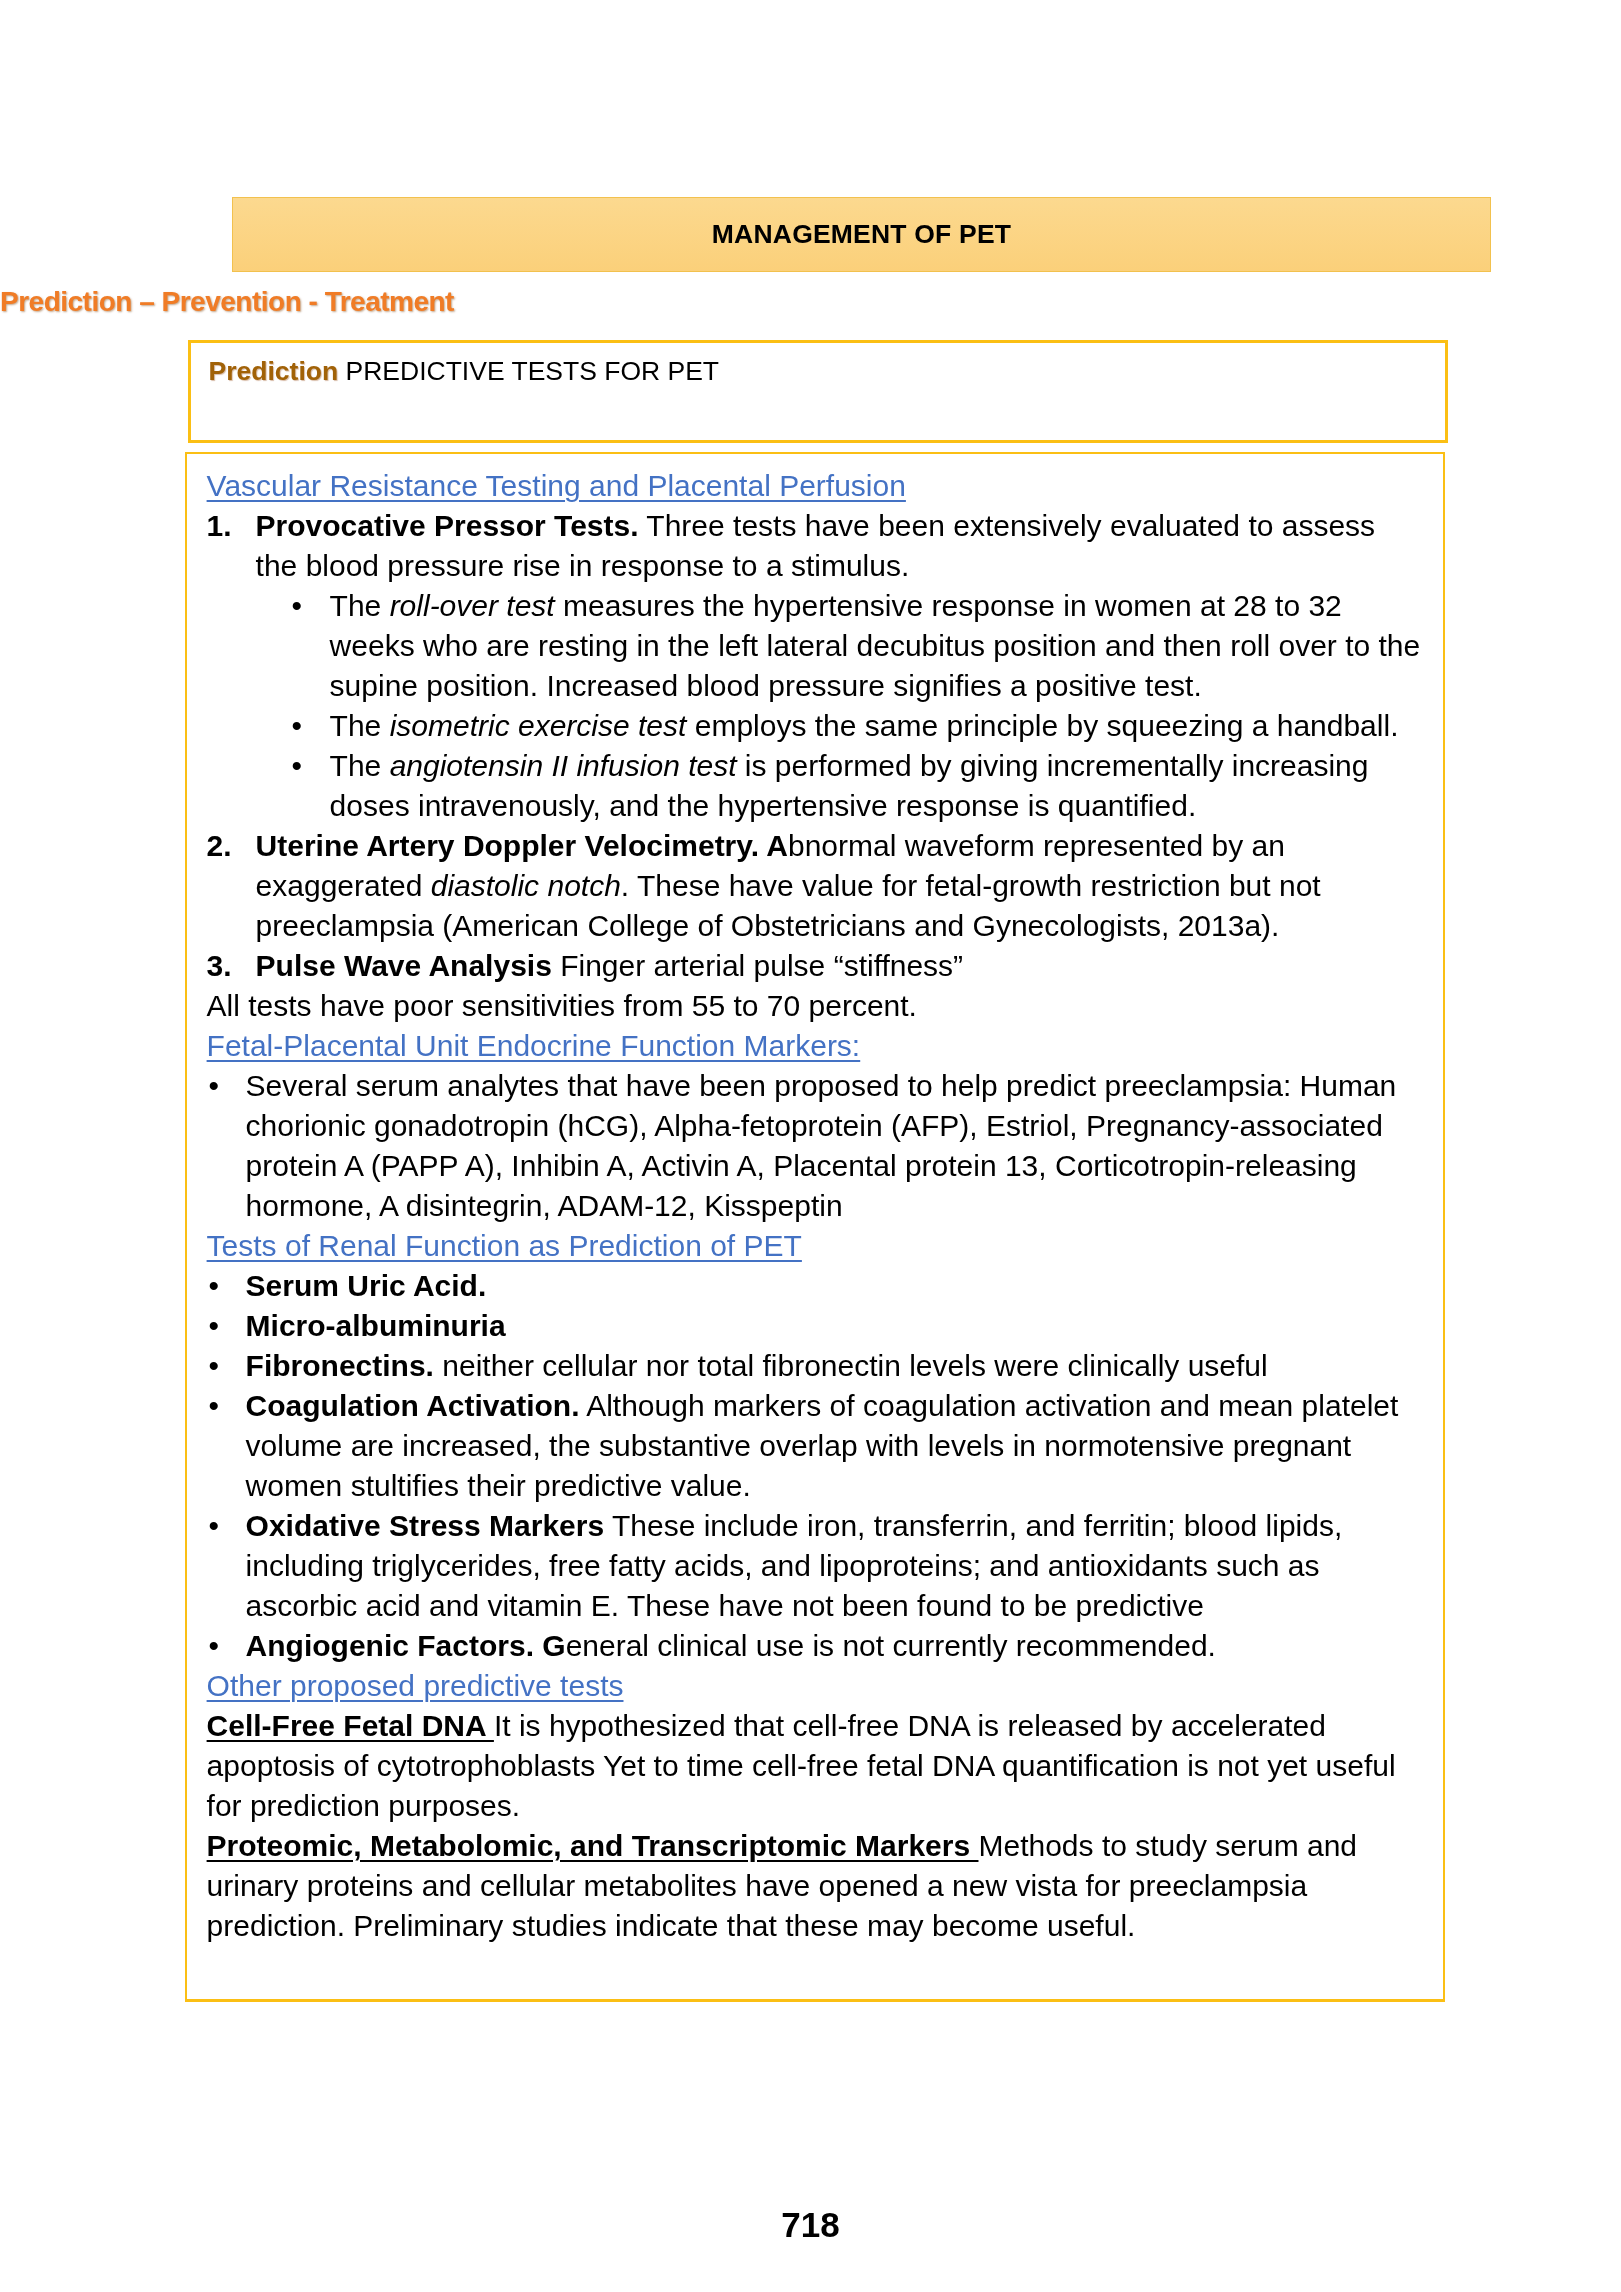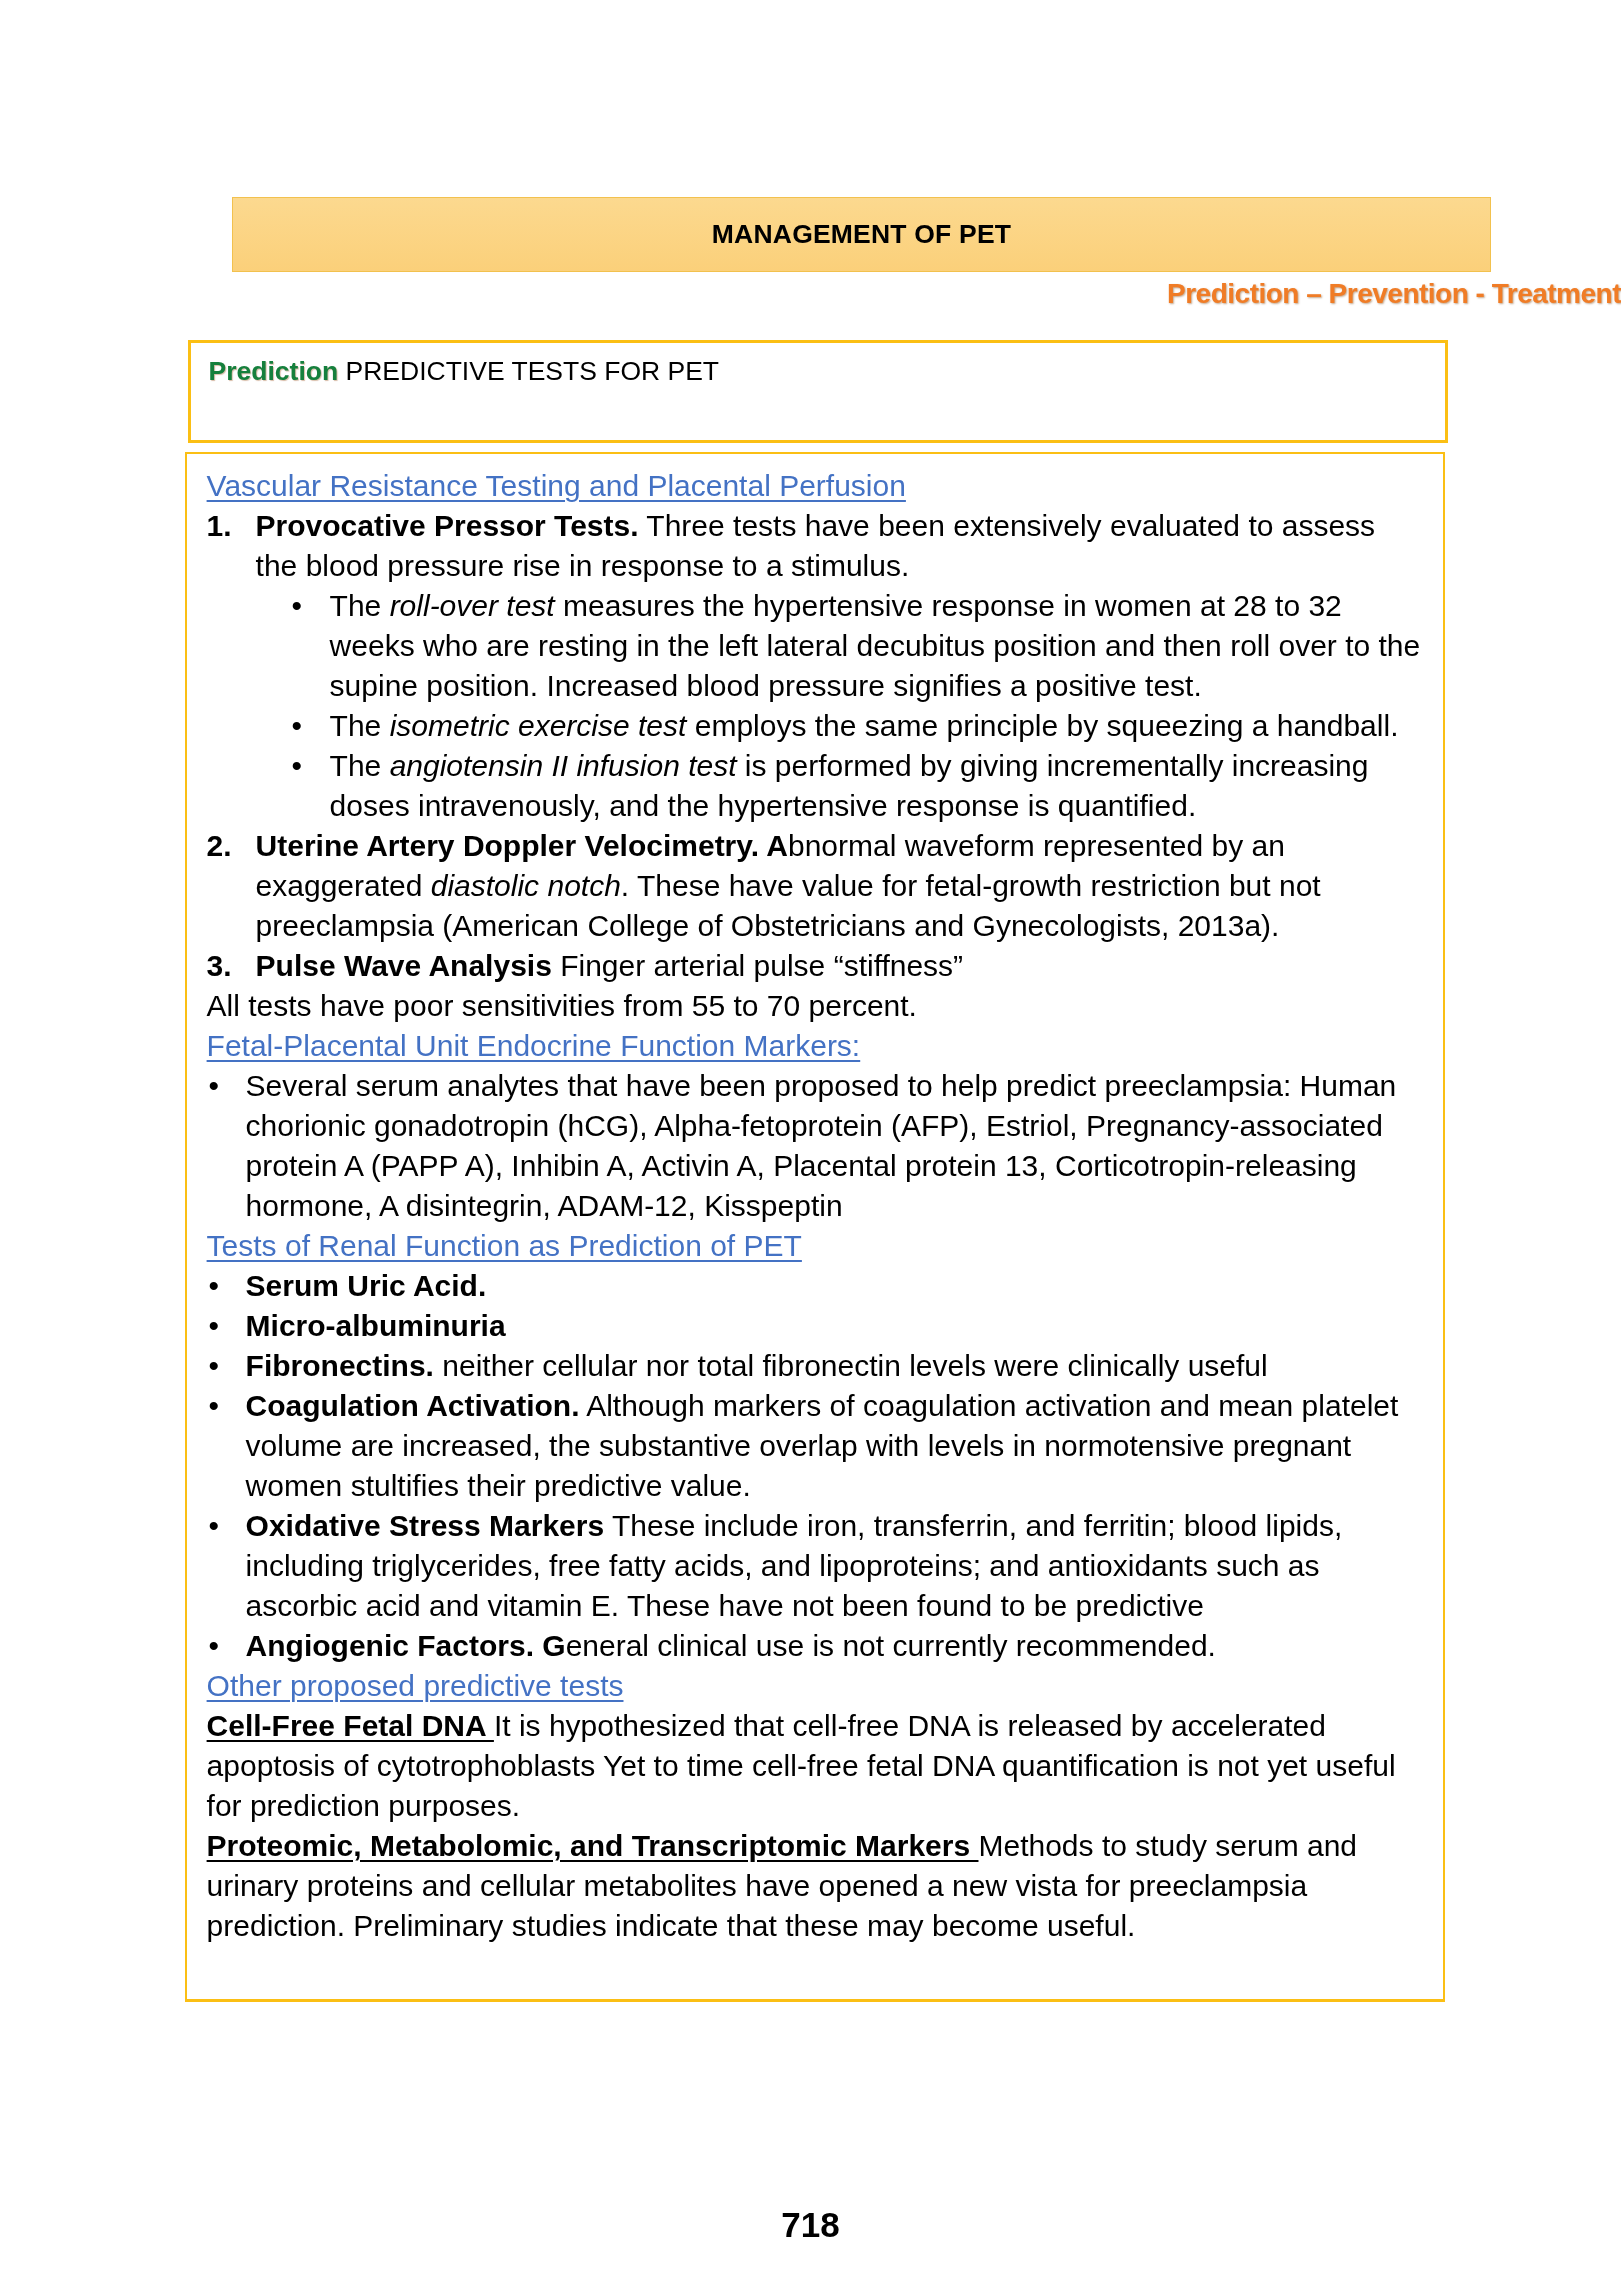--- a/index.html
+++ b/index.html
@@ -9,32 +9,32 @@
 
     .title-box {
       position: absolute; left: 188px; top: 197px; width: 1259px; height: 75px;
       box-sizing: border-box; border: 1px solid #f2c14e;
       background: linear-gradient(#fcd98f, #fbd07a);
       display: flex; align-items: center; justify-content: center; margin-left: 44px;
     }
     .title-box span { font-size: 26.5px; font-weight: bold; letter-spacing: 0.2px; }
 
     .subtitle {
-      position: absolute; left: 0; width: 1621px; top: 278px; text-align: right;
+      position: absolute; left: 0; width: 1621px; top: 286px; text-align: left;
       font-size: 28px; font-weight: bold; color: #f07c26;
       text-shadow: 1px 1px 2px rgba(120, 60, 0, 0.45);
       letter-spacing: -0.5px;
     }
 
     .pred-box {
       position: absolute; left: 188px; top: 340px; width: 1260px; height: 103px;
       box-sizing: border-box; border: 3.9px solid #fbbf14; padding: 9.8px 17.6px 0 17.6px;
     }
     .pred-line1 { font-size: 26.5px; line-height: 37px; }
-    .pred-label { color: #15803d; font-weight: bold; text-shadow: 1px 1px 1px rgba(140,60,0,0.35); }
+    .pred-label { color: #a16207; font-weight: bold; text-shadow: 1px 1px 1px rgba(140,60,0,0.35); }
     .pred-line2 { font-size: 26.5px; font-weight: bold; line-height: 39px; }
 
     .main-box {
       position: absolute; left: 185px; top: 452px; width: 1260px; height: 1550px;
       box-sizing: border-box; border: 2.9px solid #fbbf14; border-bottom-width: 3.9px;
       padding: 11.8px 19.6px 0 19.6px;
       font-size: 30px; line-height: 40px;
     }
     .sec-head {
       color: #4472c4; text-decoration: underline; text-decoration-thickness: 2px;

